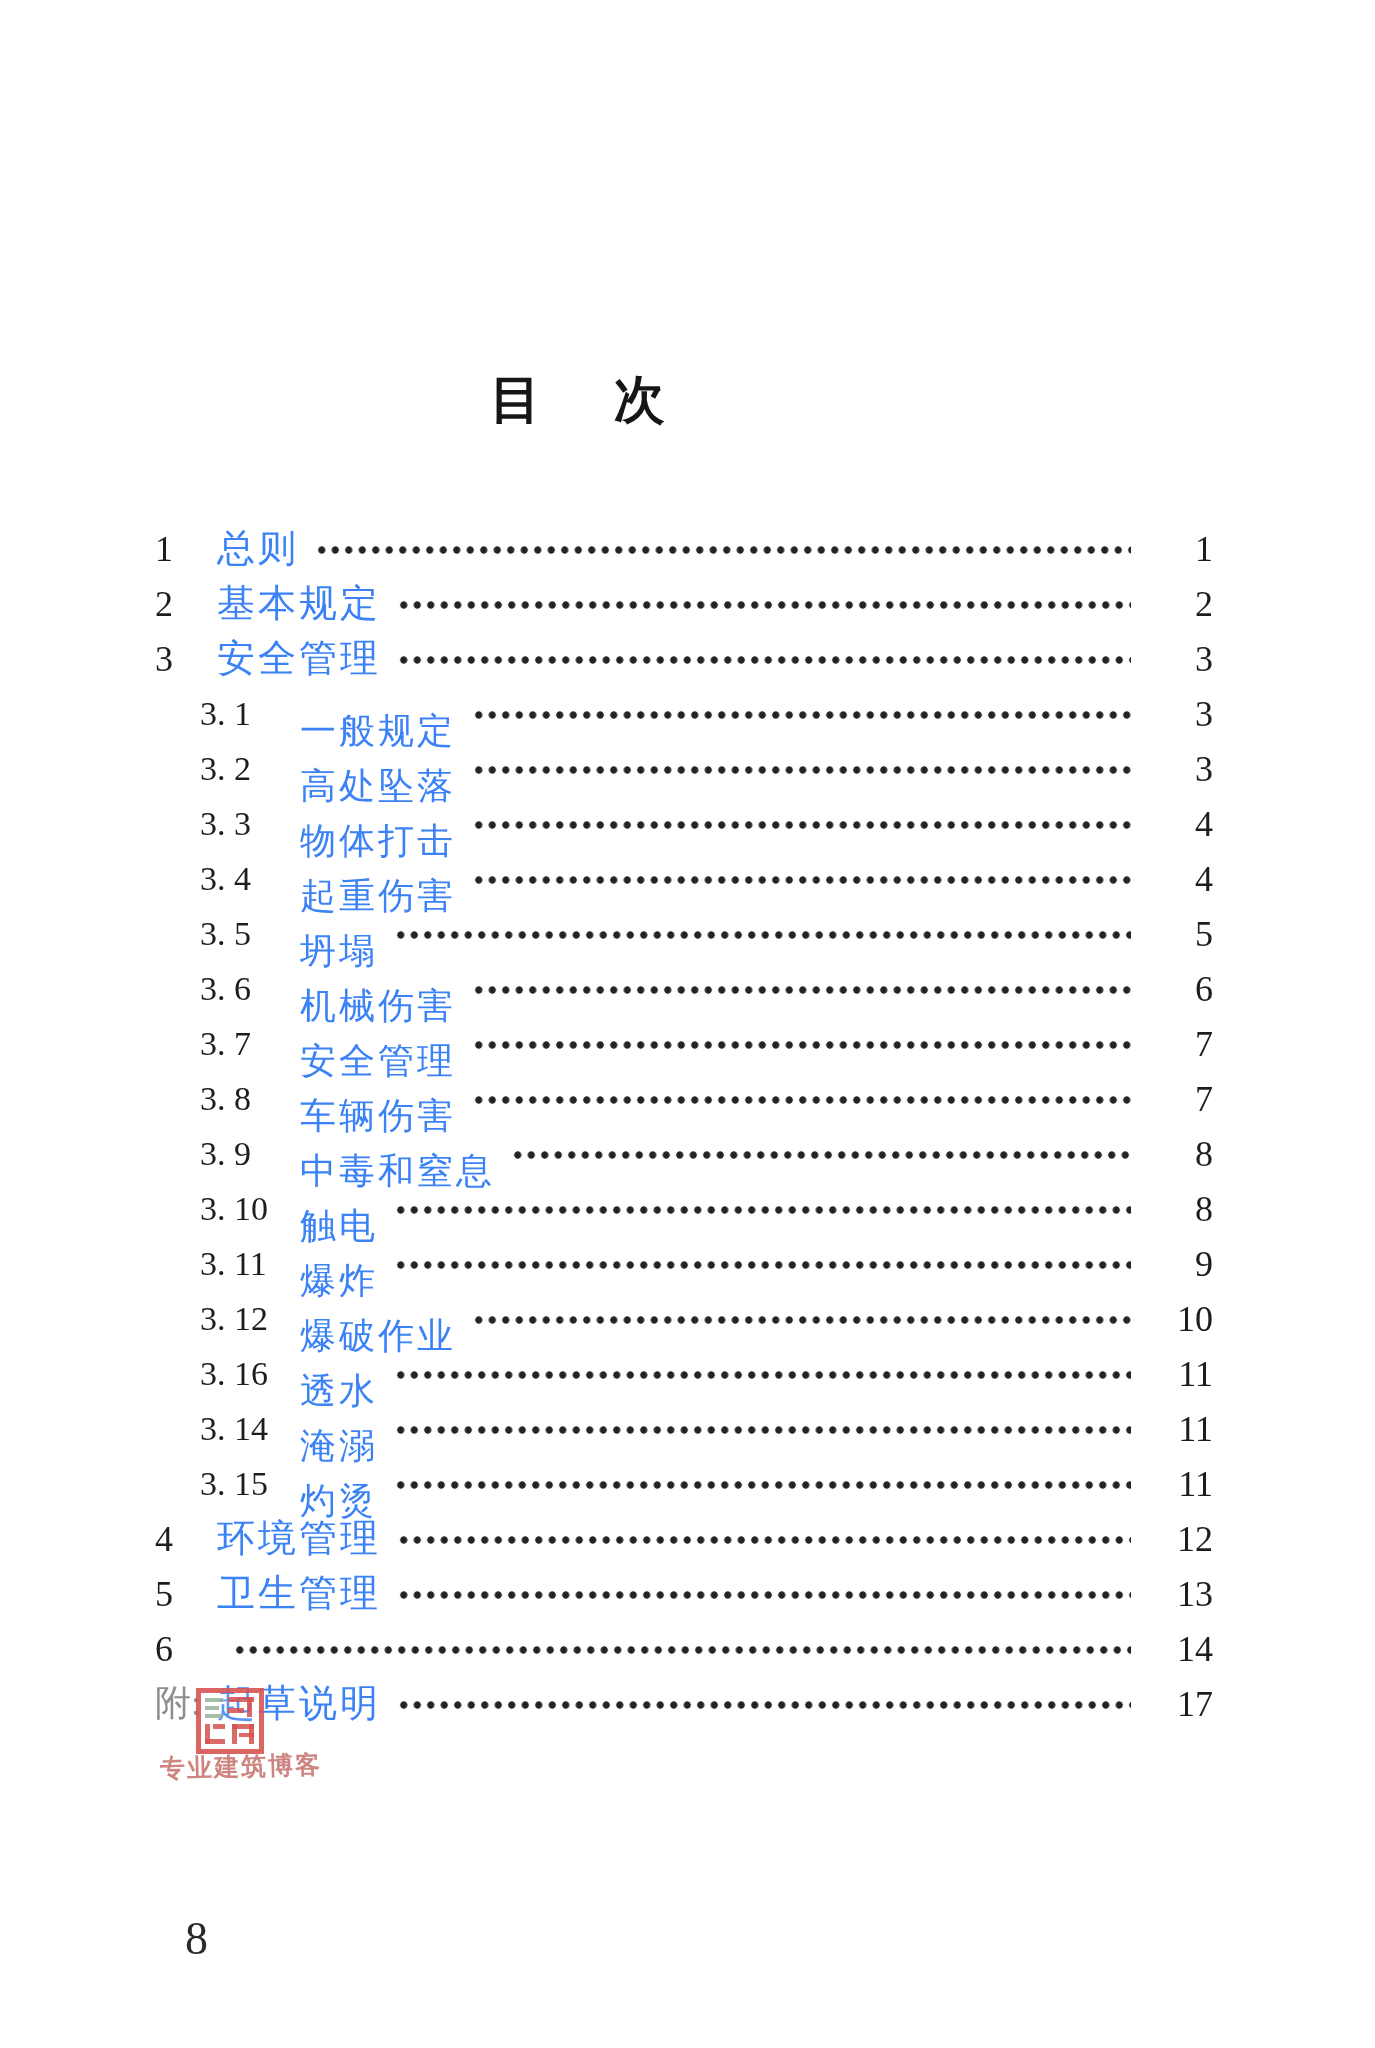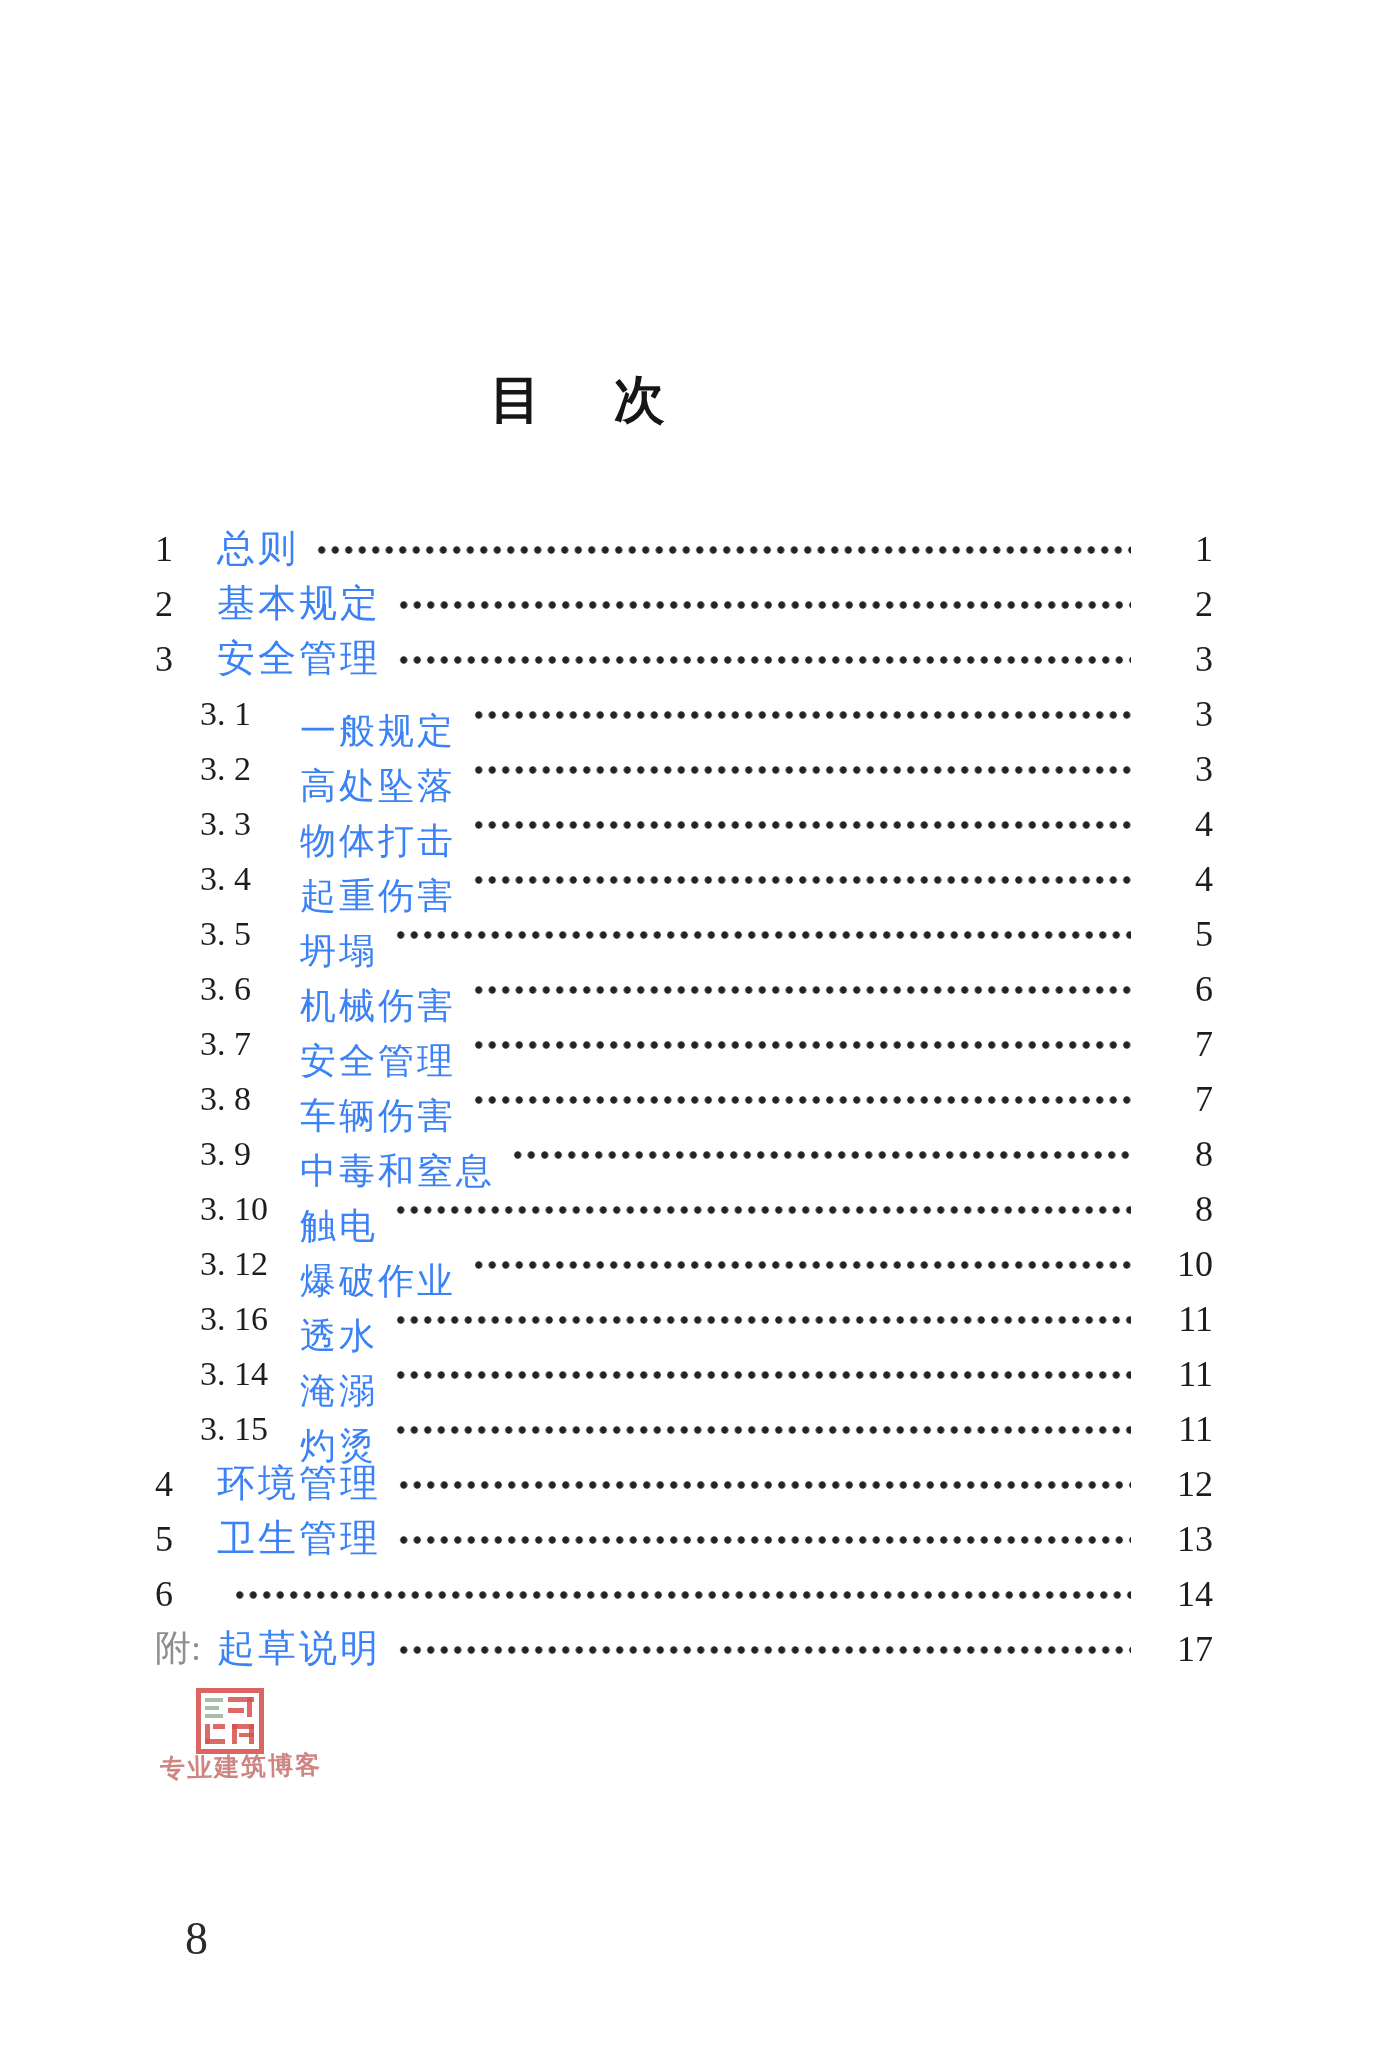--- a/index.html
+++ b/index.html
@@ -140,20 +140,26 @@
     <span class="num">3. 9</span>
     <span class="label">中毒和窒息</span>
     <span class="leader"></span>
     <span class="pnum">8</span>
   </div>
       <div class="row level2">
     <span class="num">3. 10</span>
     <span class="label">触电</span>
     <span class="leader"></span>
     <span class="pnum">8</span>
+  </div>
+      <div class="row level2">
+    <span class="num">3. 11</span>
+    <span class="label">爆炸</span>
+    <span class="leader"></span>
+    <span class="pnum">9</span>
   </div>
       <div class="row level2">
     <span class="num">3. 12</span>
     <span class="label">爆破作业</span>
     <span class="leader"></span>
     <span class="pnum">10</span>
   </div>
       <div class="row level2">
     <span class="num">3. 16</span>
     <span class="label">透水</span>

